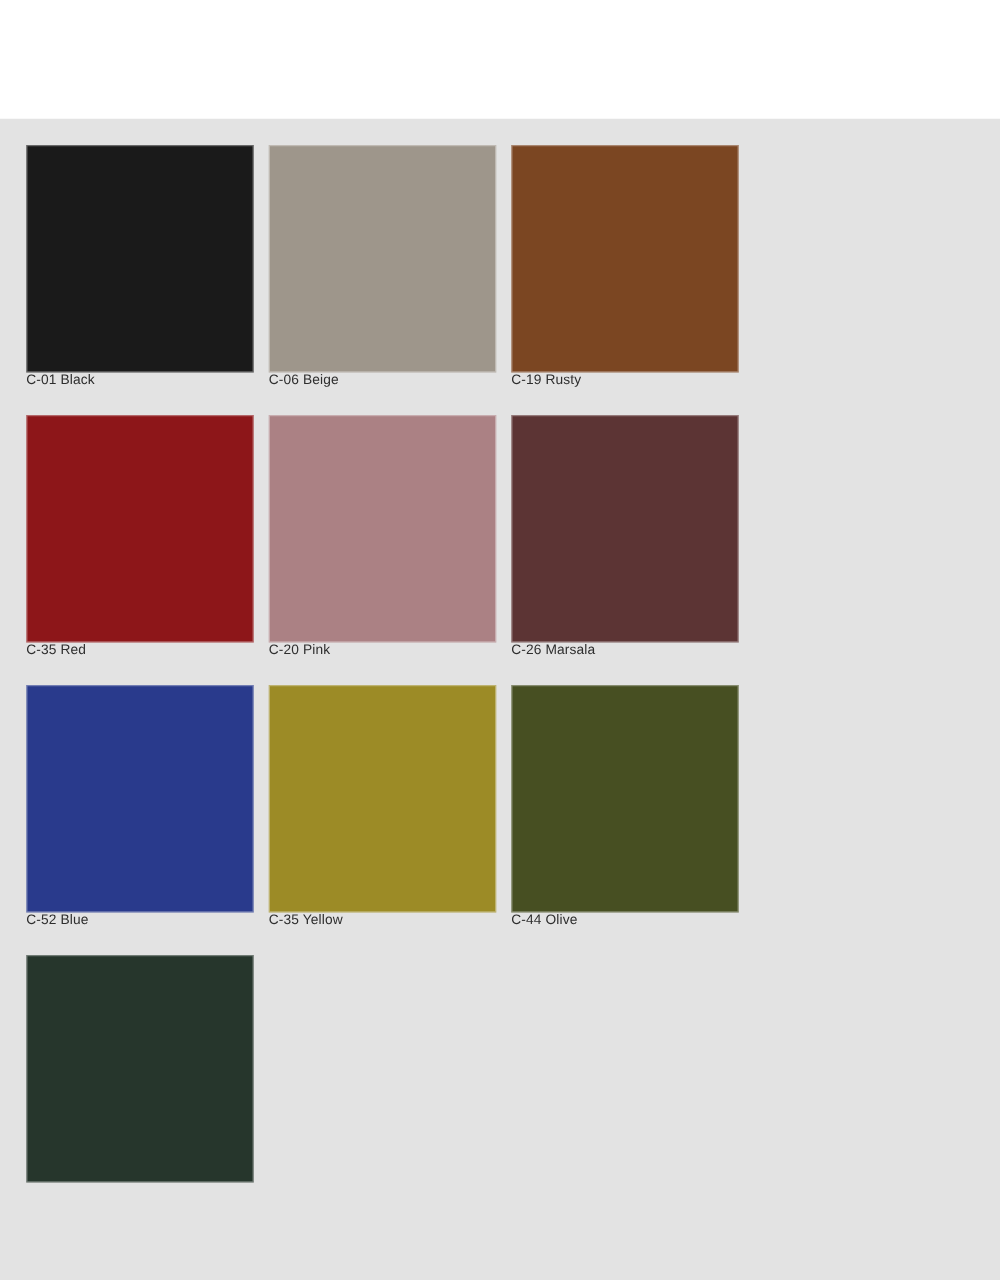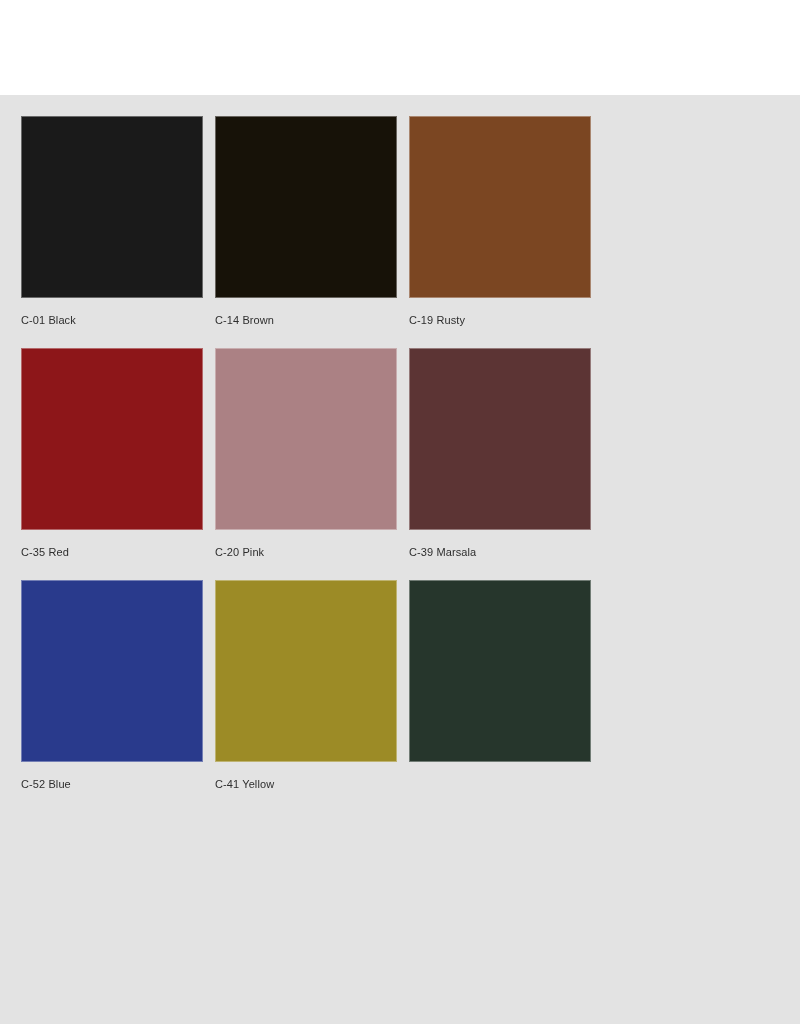--- a/index.html
+++ b/index.html
@@ -46,65 +46,69 @@
   .swatch-chip {
     width: 182px;
     height: 182px;
     display: block;
     border: 1px solid rgba(255, 255, 255, 0.35);
     box-sizing: border-box;
   }
 
   .swatch-label {
     display: block;
-    margin-top: 16px;
+    margin-top: 0;
     font-family: "Liberation Sans", sans-serif;
     font-size: 11px;
     line-height: 13px;
     color: #2e2e2e;
     letter-spacing: 0.1px;
     white-space: nowrap;
   }
 </style>
 </head>
 <body>
 
 <div class="top-band"></div>
 
 <div class="swatch-board">
   <div class="swatch-grid">
       <div class="swatch-cell">
         <div class="swatch-chip" style="background: rgb(26, 26, 26);"></div>
         <span class="swatch-label">C-01 Black</span>
       </div>
       <div class="swatch-cell">
-        <div class="swatch-chip" style="background: rgb(23, 18, 8);"></div>
-        <span class="swatch-label">C-14 Brown</span>
+        <div class="swatch-chip" style="background: rgb(158, 150, 139);"></div>
+        <span class="swatch-label">C-06 Beige</span>
       </div>
       <div class="swatch-cell">
         <div class="swatch-chip" style="background: rgb(123, 70, 34);"></div>
         <span class="swatch-label">C-19 Rusty</span>
       </div>
       <div class="swatch-cell">
         <div class="swatch-chip" style="background: rgb(141, 22, 25);"></div>
         <span class="swatch-label">C-35 Red</span>
       </div>
       <div class="swatch-cell">
         <div class="swatch-chip" style="background: rgb(171, 129, 132);"></div>
         <span class="swatch-label">C-20 Pink</span>
       </div>
       <div class="swatch-cell">
         <div class="swatch-chip" style="background: rgb(92, 52, 52);"></div>
-        <span class="swatch-label">C-39 Marsala</span>
+        <span class="swatch-label">C-26 Marsala</span>
       </div>
       <div class="swatch-cell">
         <div class="swatch-chip" style="background: rgb(41, 58, 140);"></div>
         <span class="swatch-label">C-52 Blue</span>
       </div>
       <div class="swatch-cell">
         <div class="swatch-chip" style="background: rgb(156, 139, 38);"></div>
-        <span class="swatch-label">C-41 Yellow</span>
+        <span class="swatch-label">C-35 Yellow</span>
+      </div>
+      <div class="swatch-cell">
+        <div class="swatch-chip" style="background: rgb(71, 79, 34);"></div>
+        <span class="swatch-label">C-44 Olive</span>
       </div>
       <div class="swatch-cell">
         <div class="swatch-chip" style="background: rgb(38, 54, 44);"></div>
       </div>
     </div>
 </div>
 
 </body></html>

